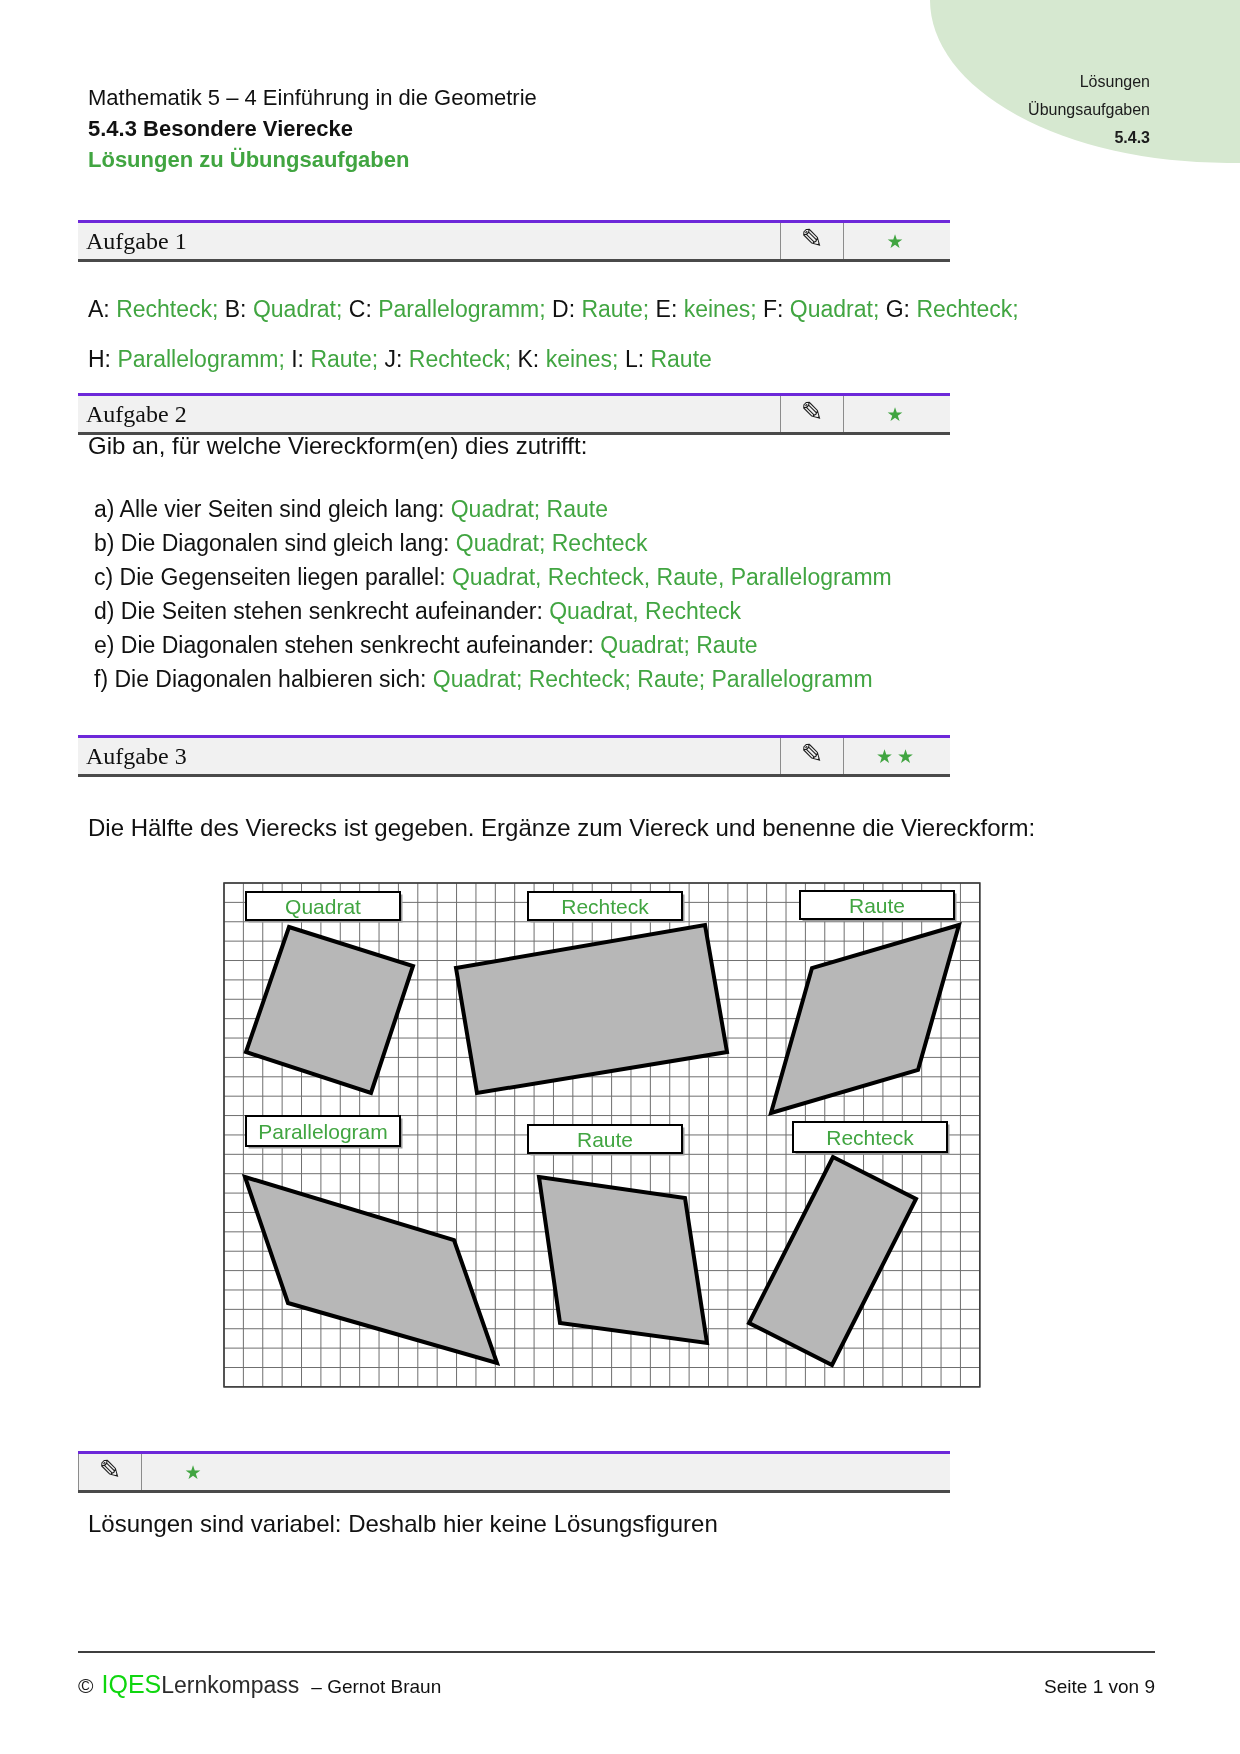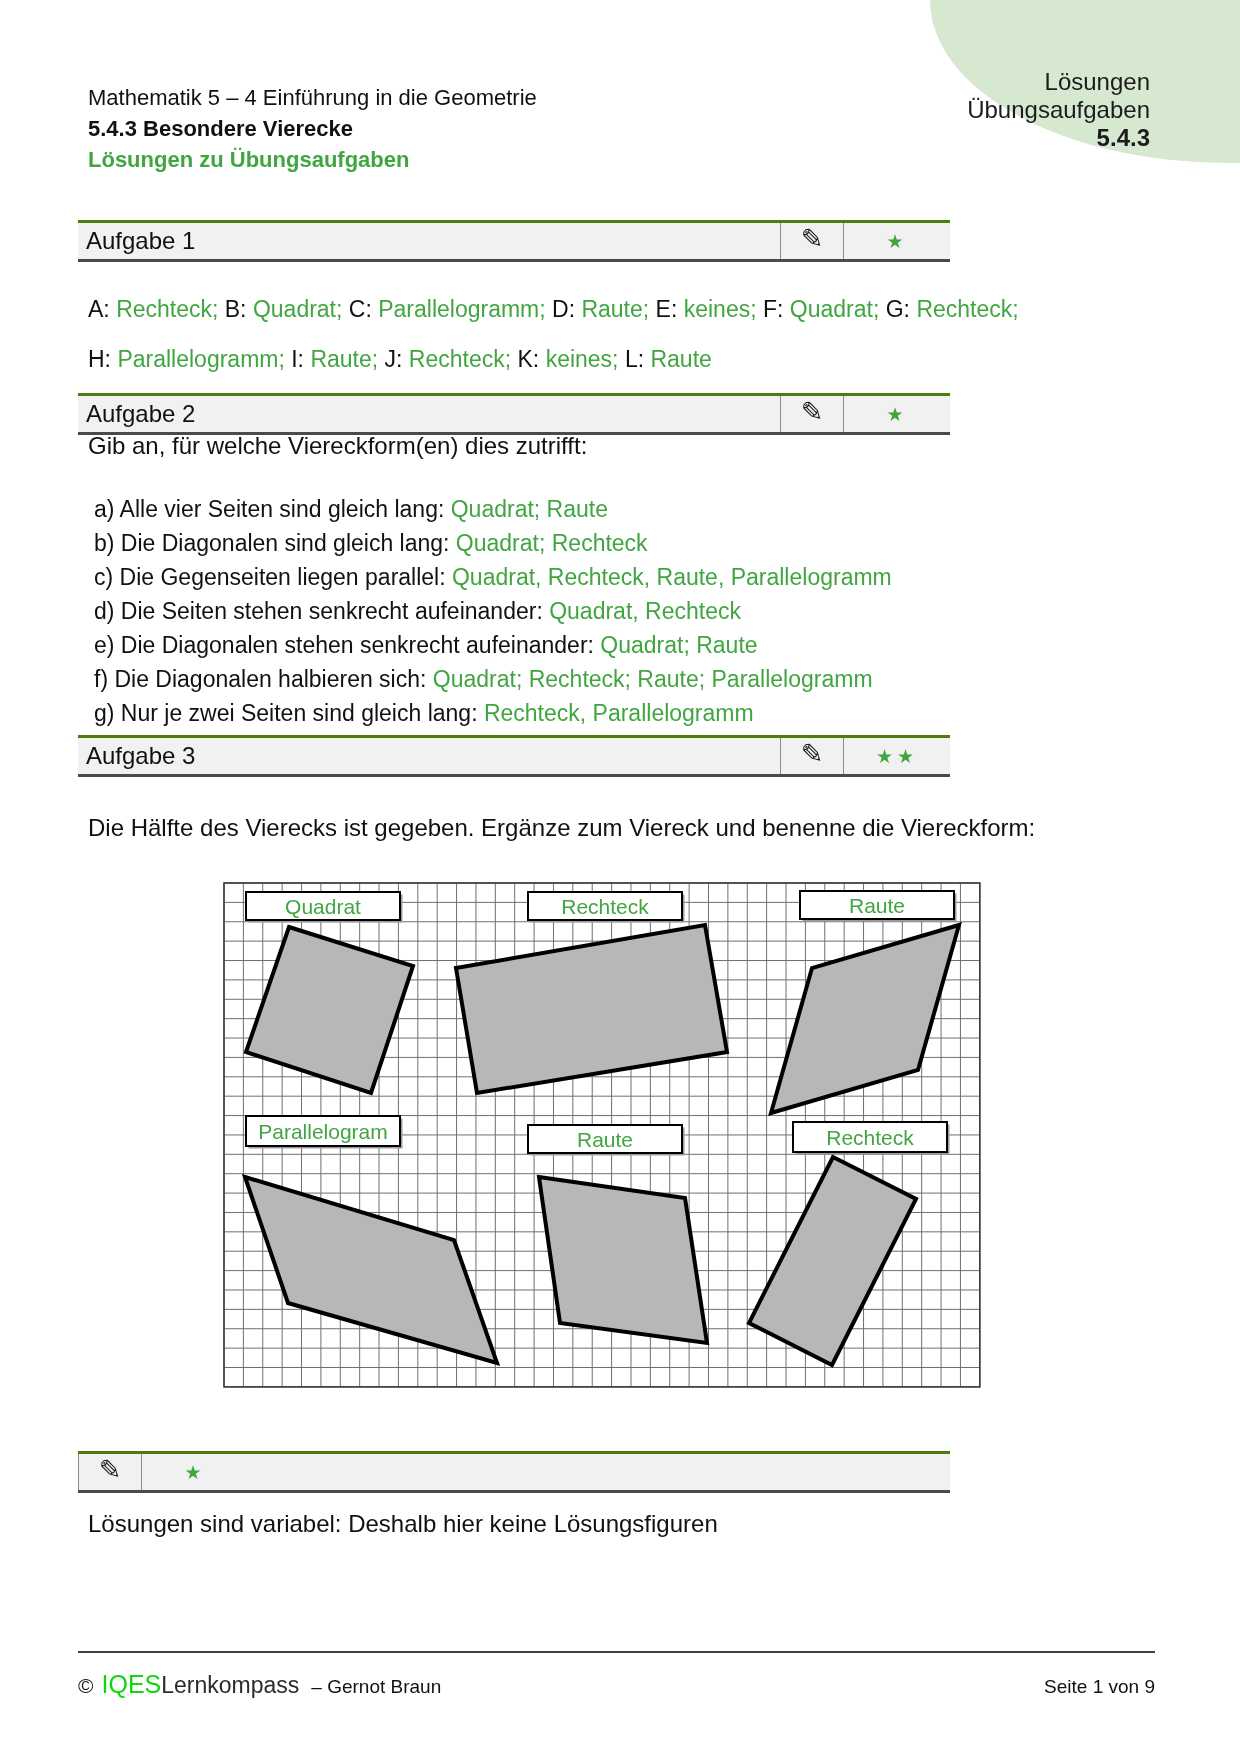--- a/index.html
+++ b/index.html
@@ -9,27 +9,27 @@
   .grn{color:#41a541;}
   .blk{color:#111;}
 
   
   #header-left{left:88px;top:82px;font-size:22px;line-height:31px;}
   #header-left .bold{font-weight:bold;}
   #header-left .green{color:#41a541;font-weight:bold;}
   #badge{right:0;top:0;width:310px;height:163px;background:#d6e8d0;
          border-bottom-left-radius:310px 170px;}
   #badge .txt{position:absolute;top:68px;right:90px;text-align:right;
-              font-size:24px;line-height:28px;color:#1c1c1c;}
+              font-size:16px;line-height:28px;color:#1c1c1c;}
   #badge .b{font-weight:bold;}
 
   
   .task-bar{left:78px;width:872px;height:36px;background:#f1f1f1;
-            border-top:3px solid #4d7c0f;border-bottom:3px solid #4a4a4a;
-            display:flex;align-items:stretch;}
+            border-top:3px solid #6d28d9;border-bottom:3px solid #4a4a4a;
+            display:flex;align-items:stretch;font-family:Liberation Serif, serif;}
   .task-bar .lbl{flex:1;font-size:24px;line-height:36px;padding-left:8px;color:#101010;}
   .task-bar .cell{border-left:1px solid #8c8c8c;display:flex;align-items:center;justify-content:center;}
   .task-bar .pencil-cell{width:62px;}
   .task-bar .star-cell{width:106px;}
   .pencil{font-size:27px;color:#1a1a1a;transform:translateY(-2px);}
   .stars{color:#41a541;font-size:19px;letter-spacing:4px;}
 
   
   .body-text{left:88px;font-size:23px;color:#111;white-space:nowrap;}
   .size24{font-size:24px;}
@@ -91,21 +91,20 @@
 
 <div class="body-text size24 abs" style="top:432px;">Gib an, für welche Viereckform(en) dies zutrifft:</div>
 
 <div id="a2-items" class="body-text abs" style="top:492px;">
     <div><span class="blk">a) Alle vier Seiten sind gleich lang: </span><span class="grn">Quadrat; Raute</span></div>
     <div><span class="blk">b) Die Diagonalen sind gleich lang: </span><span class="grn">Quadrat; Rechteck</span></div>
     <div><span class="blk">c) Die Gegenseiten liegen parallel: </span><span class="grn">Quadrat, Rechteck, Raute, Parallelogramm</span></div>
     <div><span class="blk">d) Die Seiten stehen senkrecht aufeinander: </span><span class="grn">Quadrat, Rechteck</span></div>
     <div><span class="blk">e) Die Diagonalen stehen senkrecht aufeinander: </span><span class="grn">Quadrat; Raute</span></div>
     <div><span class="blk">f) Die Diagonalen halbieren sich: </span><span class="grn">Quadrat; Rechteck; Raute; Parallelogramm</span></div>
-    <div><span class="blk">g) Nur je zwei Seiten sind gleich lang: </span><span class="grn">Rechteck, Parallelogramm</span></div>
   </div>
 
 <div class="task-bar abs" style="top:735px;">
   <div class="lbl">Aufgabe 3</div>
   <div class="cell pencil-cell">
       <span class="pencil">✎</span>
     </div>
   <div class="cell star-cell">
       <span class="stars">★★</span>
     </div>

